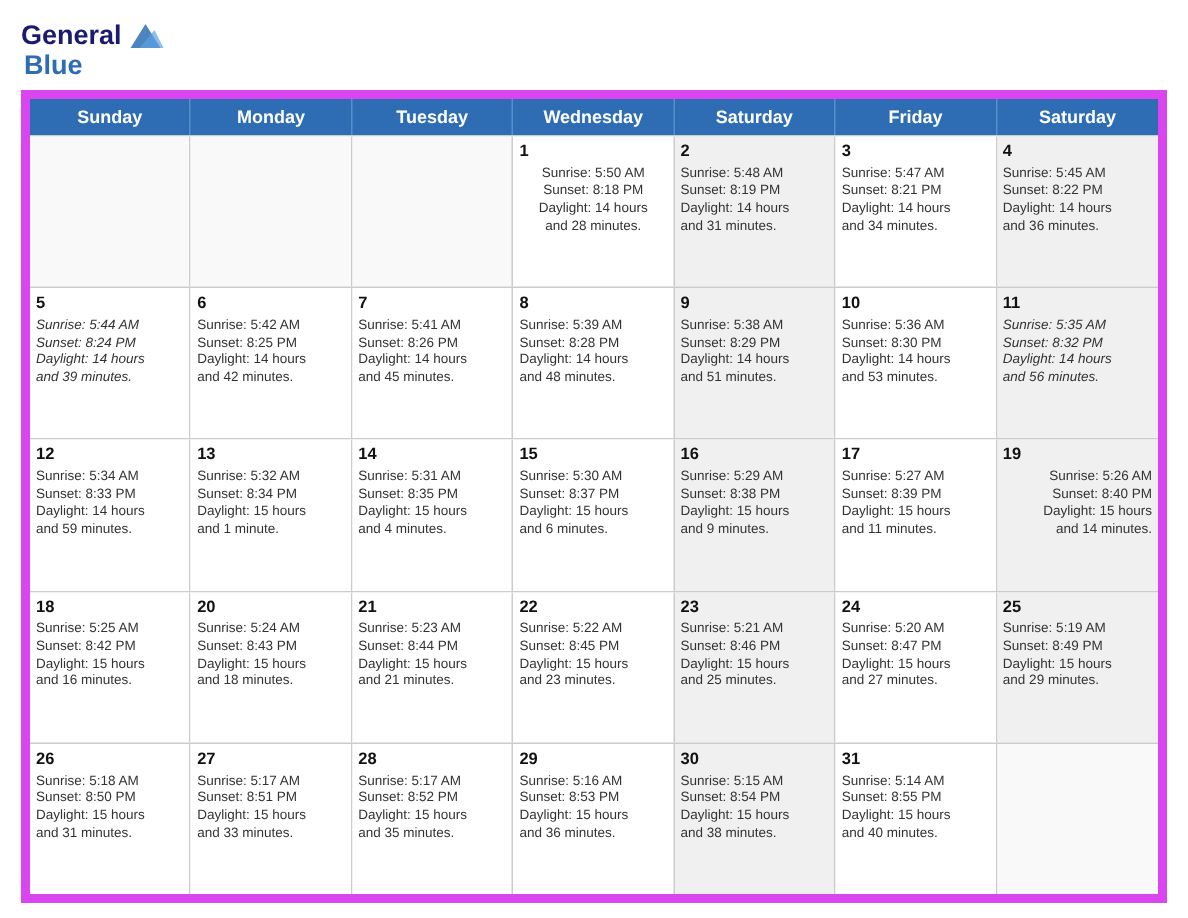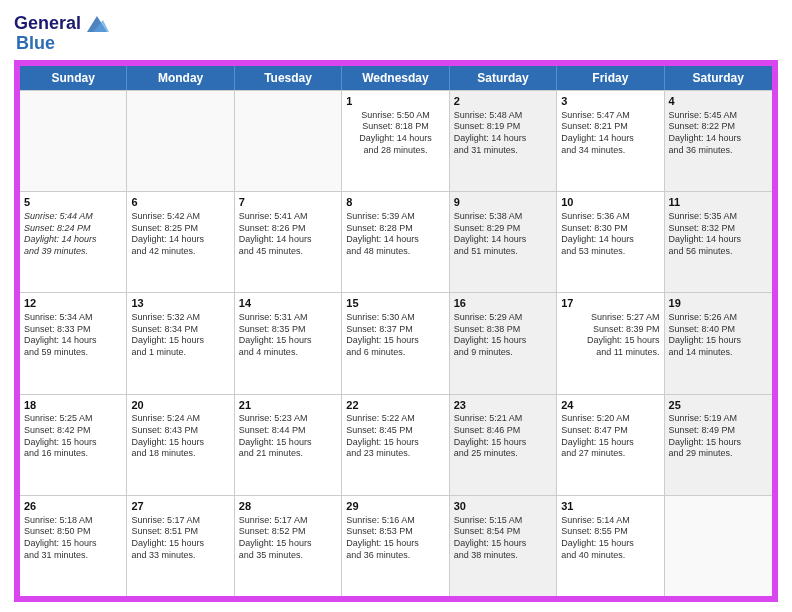--- a/index.html
+++ b/index.html
@@ -212,21 +212,21 @@
           </div>
           <div class="cal-cell">
             <div class="day-num">10</div>
             <div class="cell-text" style="white-space: pre-line;">Sunrise: 5:36 AM
 Sunset: 8:30 PM
 Daylight: 14 hours
 and 53 minutes.</div>
           </div>
           <div class="cal-cell shaded">
             <div class="day-num">11</div>
-            <div class="cell-text" style="white-space: pre-line;">Sunrise: 5:35 AM
+            <div class="cell-text" style="white-space: pre-line; font-style: italic;">Sunrise: 5:35 AM
 Sunset: 8:32 PM
 Daylight: 14 hours
 and 56 minutes.</div>
           </div>
         </div>
         <div class="cal-row">
           <div class="cal-cell">
             <div class="day-num">12</div>
             <div class="cell-text" style="white-space: pre-line;">Sunrise: 5:34 AM
 Sunset: 8:33 PM
@@ -256,28 +256,28 @@
           </div>
           <div class="cal-cell shaded">
             <div class="day-num">16</div>
             <div class="cell-text" style="white-space: pre-line;">Sunrise: 5:29 AM
 Sunset: 8:38 PM
 Daylight: 15 hours
 and 9 minutes.</div>
           </div>
           <div class="cal-cell">
             <div class="day-num">17</div>
-            <div class="cell-text" style="white-space: pre-line; text-align: right;">Sunrise: 5:27 AM
+            <div class="cell-text" style="white-space: pre-line;">Sunrise: 5:27 AM
 Sunset: 8:39 PM
 Daylight: 15 hours
 and 11 minutes.</div>
           </div>
           <div class="cal-cell shaded">
             <div class="day-num">19</div>
-            <div class="cell-text" style="white-space: pre-line;">Sunrise: 5:26 AM
+            <div class="cell-text" style="white-space: pre-line; text-align: right;">Sunrise: 5:26 AM
 Sunset: 8:40 PM
 Daylight: 15 hours
 and 14 minutes.</div>
           </div>
         </div>
         <div class="cal-row">
           <div class="cal-cell">
             <div class="day-num">18</div>
             <div class="cell-text" style="white-space: pre-line;">Sunrise: 5:25 AM
 Sunset: 8:42 PM

